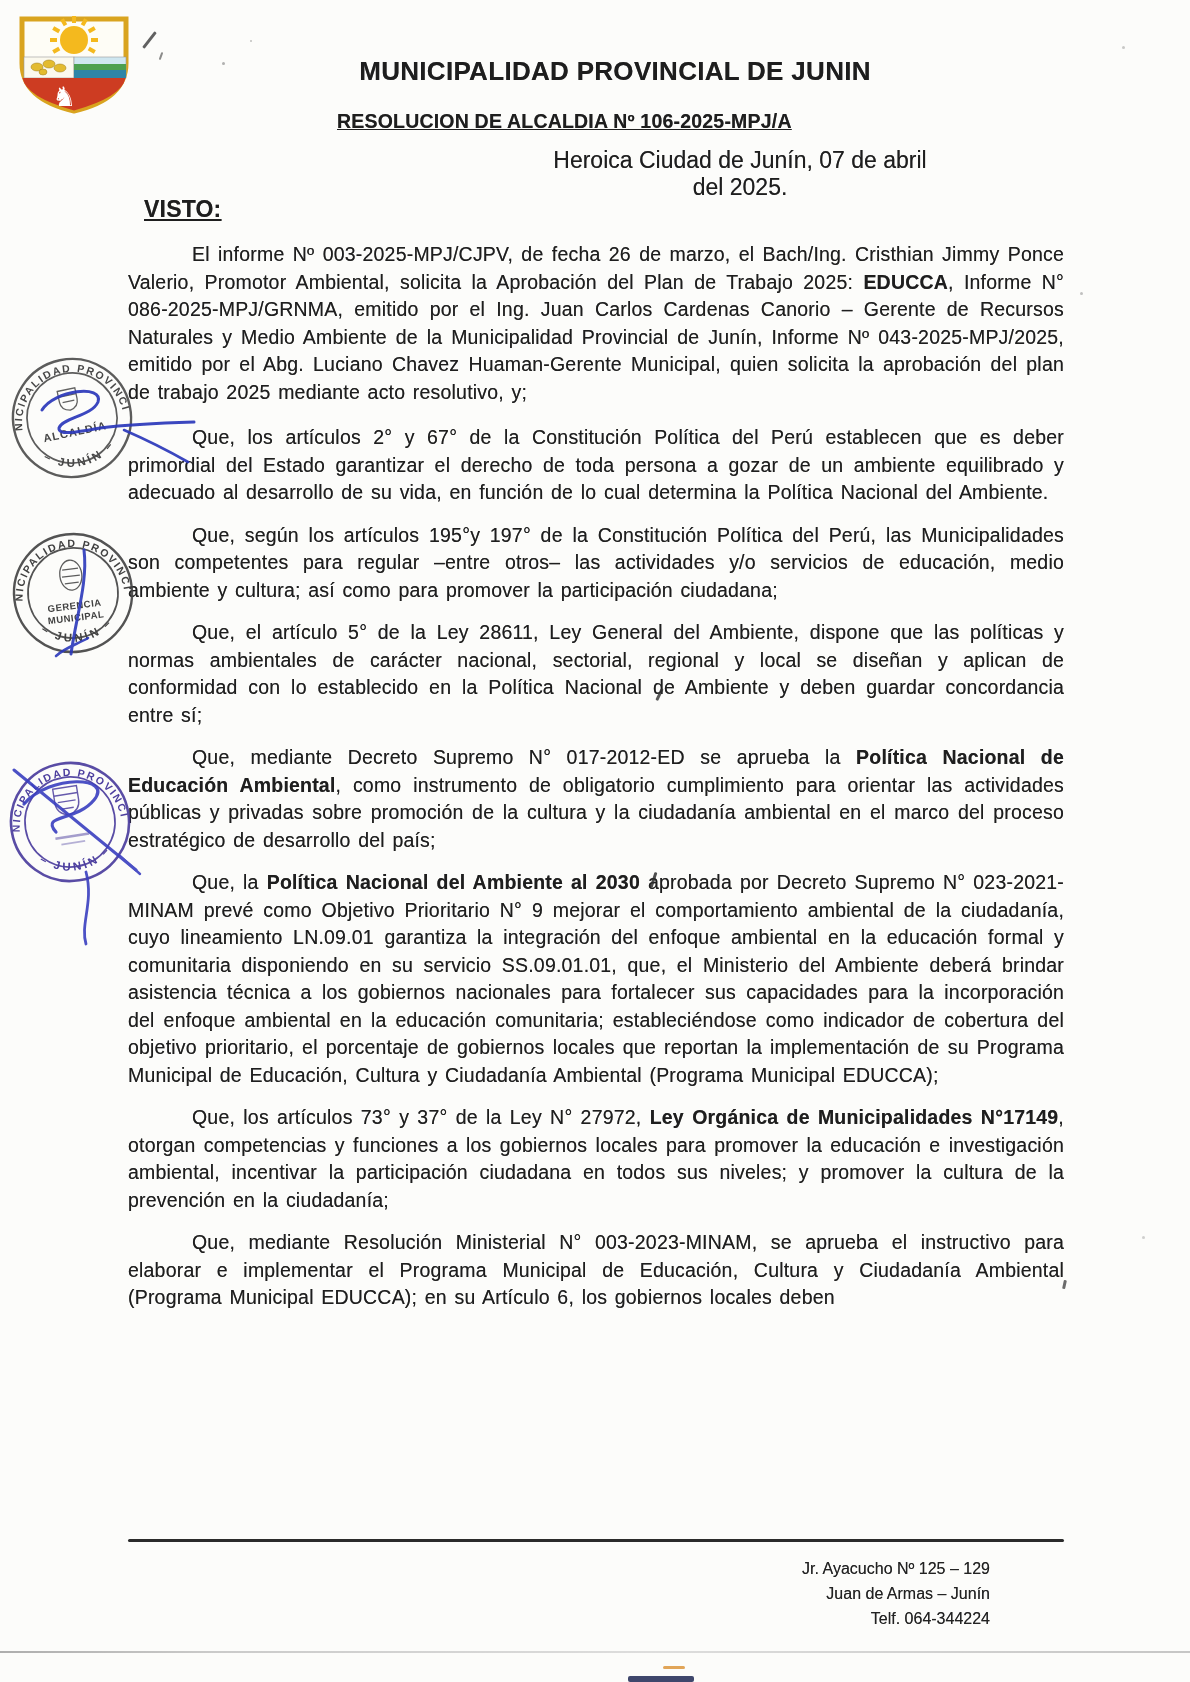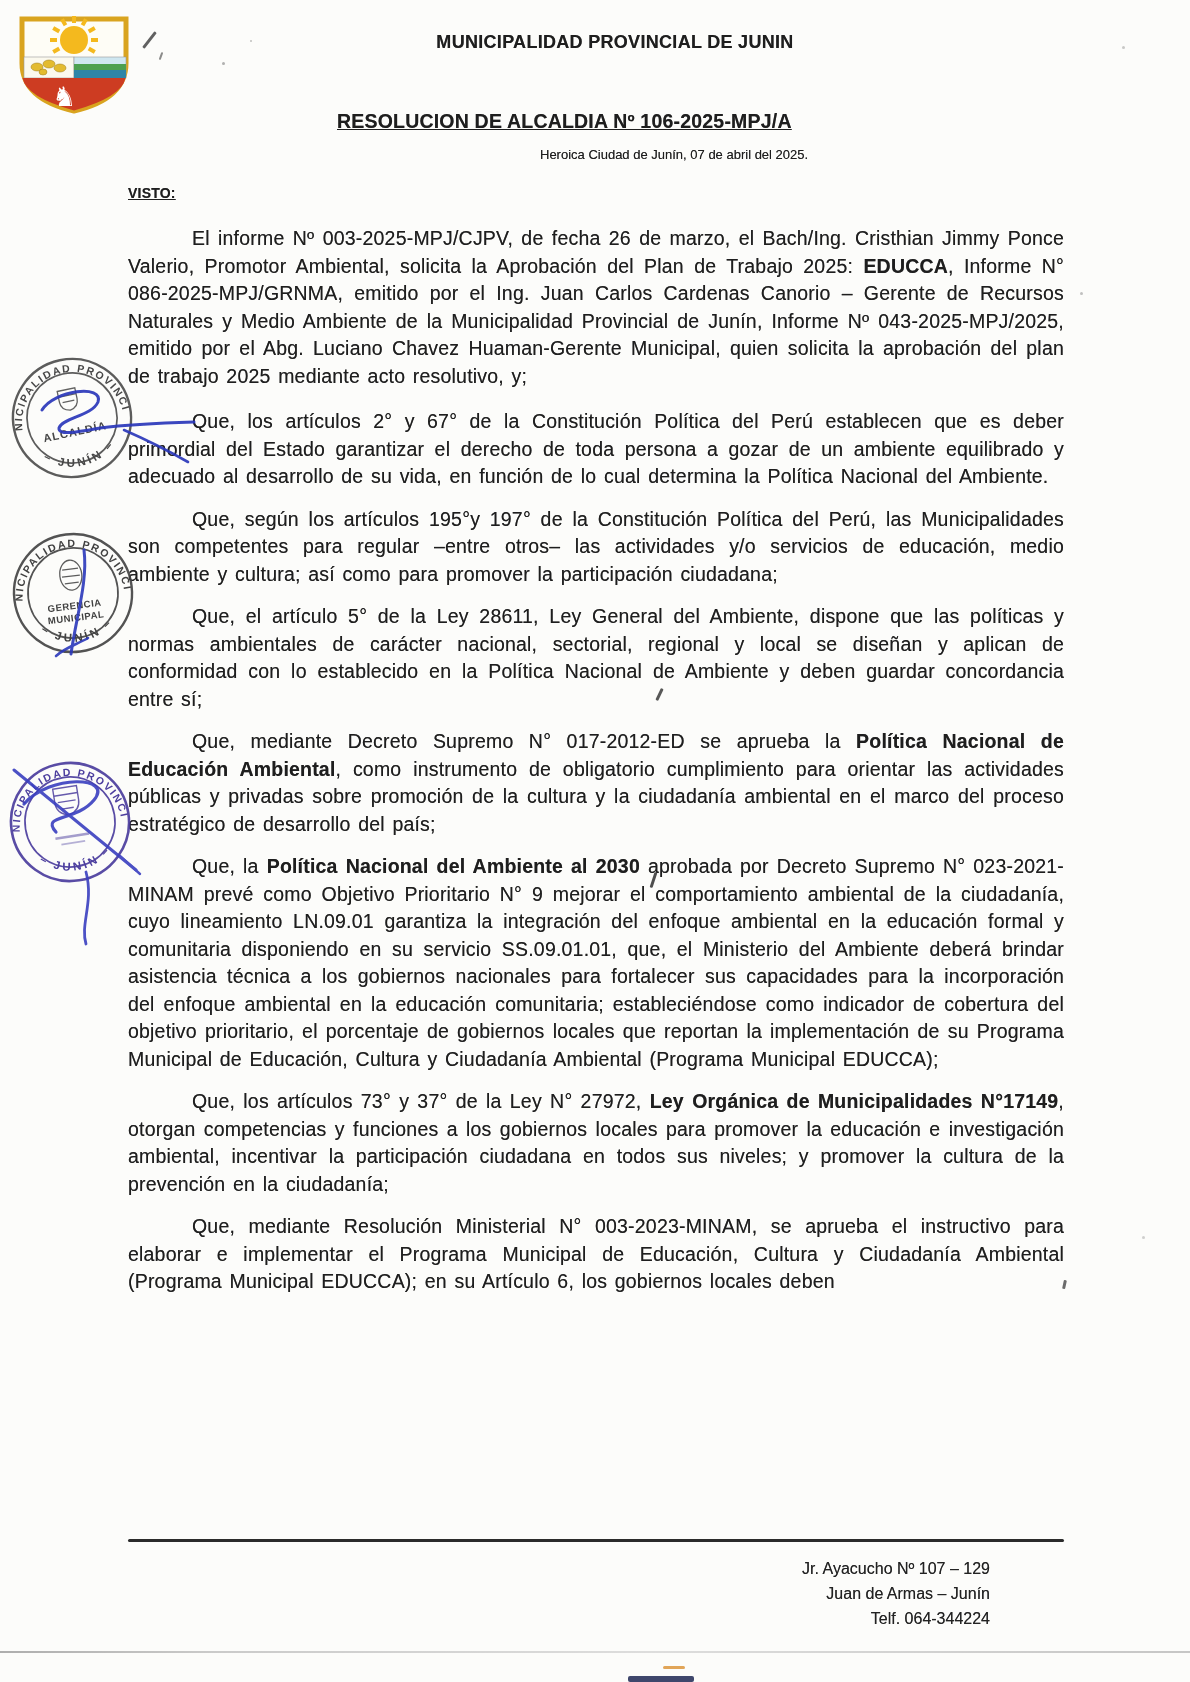--- a/index.html
+++ b/index.html
@@ -1,27 +1,27 @@
 <!DOCTYPE html>
 <html lang="es"><head>
 <meta charset="utf-8">
 <style>
   html,body{margin:0;padding:0;background:#e8e8e8;}
   .page{position:relative;width:1190px;height:1682px;background:#fcfcfa;overflow:hidden;
         font-family:"Liberation Sans",sans-serif;color:#1e1e1e;}
   .txt{text-shadow:0 0 .5px rgba(25,25,25,.6);}
-  .hdr-org{position:absolute;left:330px;top:32px;width:570px;text-align:center;
-           font-size:18px;font-weight:bold;letter-spacing:.3px;}
+  .hdr-org{position:absolute;left:330px;top:56px;width:570px;text-align:center;
+           font-size:26px;font-weight:bold;letter-spacing:.3px;}
   .hdr-title{position:absolute;left:337px;top:110px;width:570px;
              font-size:19.5px;font-weight:bold;text-decoration:underline;letter-spacing:.2px;}
-  .hdr-date{position:absolute;left:540px;top:147px;width:400px;text-align:left;font-size:13px;}
+  .hdr-date{position:absolute;left:540px;top:147px;width:400px;text-align:center;font-size:23px;}
   .body-flow{position:absolute;left:128px;top:180px;width:936px;font-size:19.5px;line-height:27.5px;
              text-align:justify;letter-spacing:.2px;word-spacing:2px;}
   .body-flow p{margin:0 0 15px;text-indent:64px;}
-  .body-flow h2{font-size:14px;line-height:27px;margin:0;font-weight:bold;}
+  .body-flow h2{font-size:23px;line-height:27px;margin:16px;font-weight:bold;}
   h2.visto{text-decoration:underline;margin-bottom:18px;}
   h2.considerando{margin-bottom:0;}
   p.c1{margin-top:18px;}
   b{font-weight:bold;}
   .stamp{position:absolute;overflow:visible;}
   .ring{font-size:10.5px;font-weight:bold;letter-spacing:1.8px;}
   .ring-b{font-size:11.5px;letter-spacing:3px;}
   .ctr{font-size:11px;font-weight:bold;text-anchor:middle;letter-spacing:1px;}
   .ctr-sm{font-size:9.5px;font-weight:bold;text-anchor:middle;letter-spacing:.5px;}
   .sig{position:absolute;overflow:visible;}
@@ -171,21 +171,21 @@
   <div class="pen-mark" style="left:148px;top:30px;width:3px;height:20px;transform:rotate(38deg);opacity:.75;"></div>
   <div class="pen-mark" style="left:160px;top:52px;width:2px;height:8px;transform:rotate(20deg);opacity:.55;"></div>
   <div class="speck" style="left:222px;top:62px;width:3px;height:3px;opacity:.5;"></div>
   <div class="speck" style="left:250px;top:40px;width:2px;height:2px;opacity:.4;"></div>
   <div class="speck" style="left:1122px;top:46px;width:3px;height:3px;opacity:.35;"></div>
   <div class="speck" style="left:1080px;top:292px;width:3px;height:3px;opacity:.4;"></div>
   <div class="speck" style="left:1142px;top:1236px;width:3px;height:3px;opacity:.3;"></div>
 
   <div class="sep"></div>
   <div class="footer txt">
-    <div>Jr. Ayacucho Nº 107 – 129</div>
+    <div>Jr. Ayacucho Nº 125 – 129</div>
     <div>Juan de Armas – Junín</div>
     <div>Telf. 064-344224</div>
   </div>
   <div class="scanline"></div>
   <div class="smudge-orange"></div>
   <div class="smudge-dark"></div>
 
 </div>
 
 </body></html>

